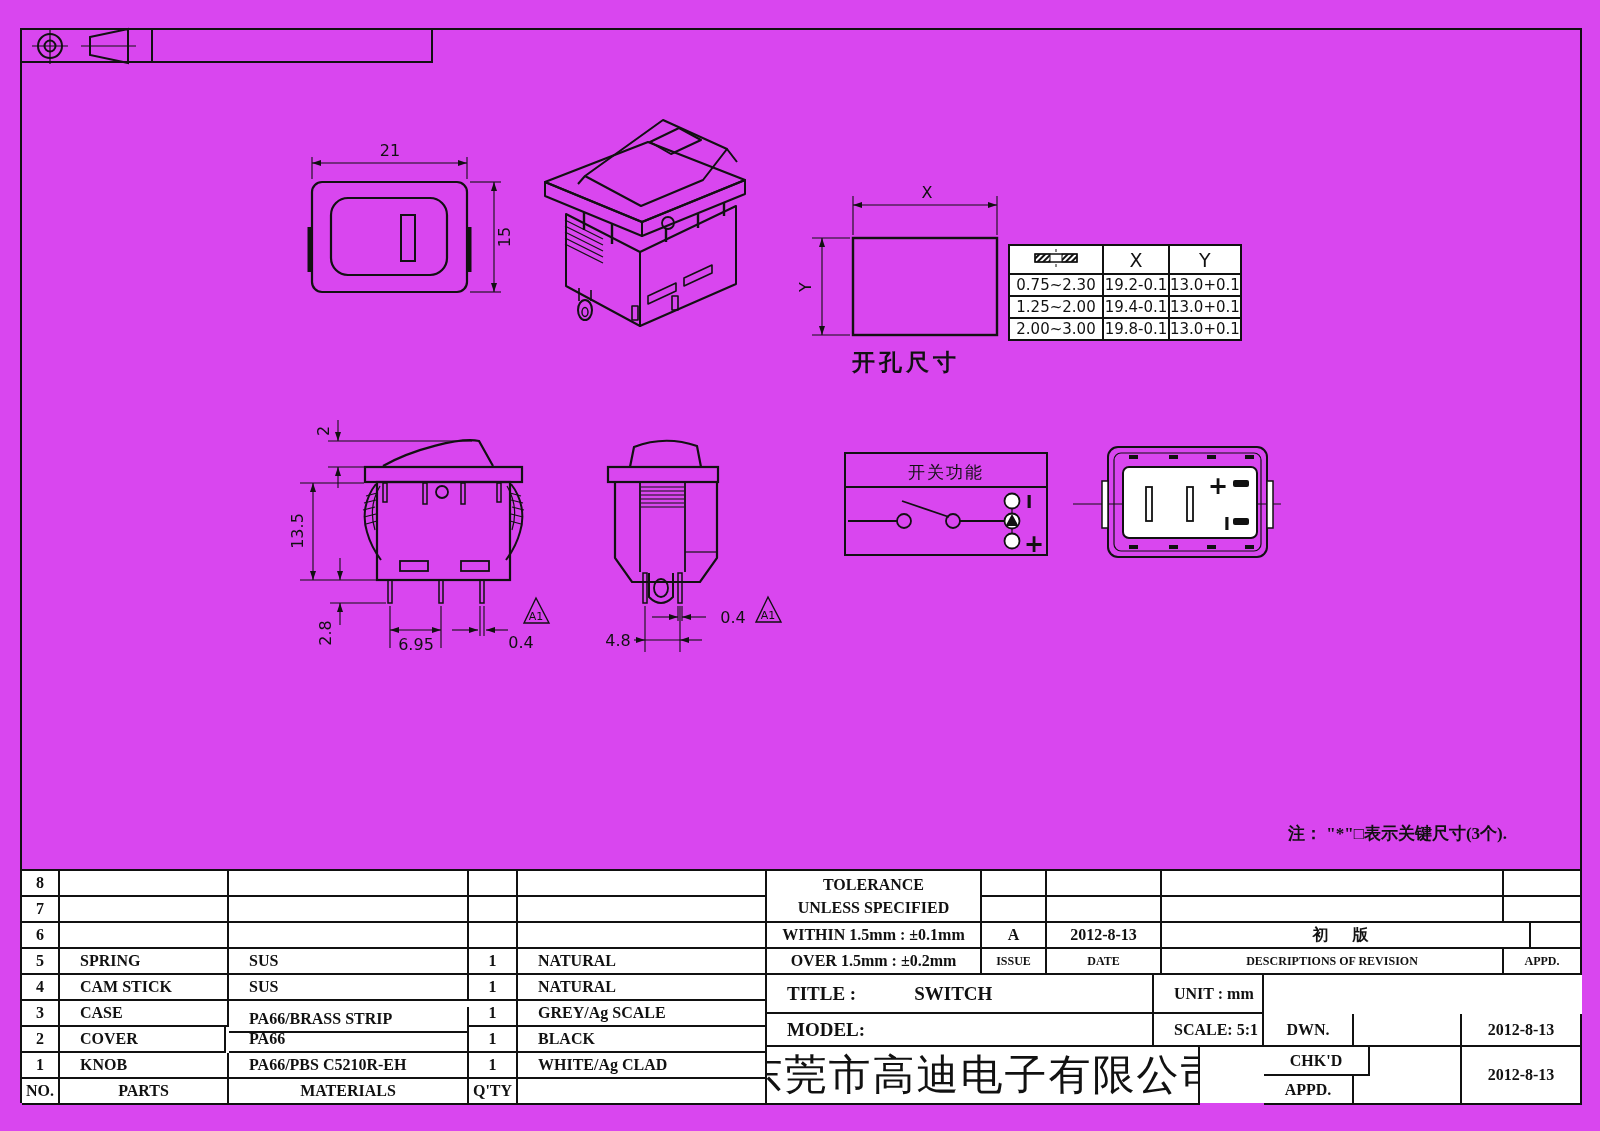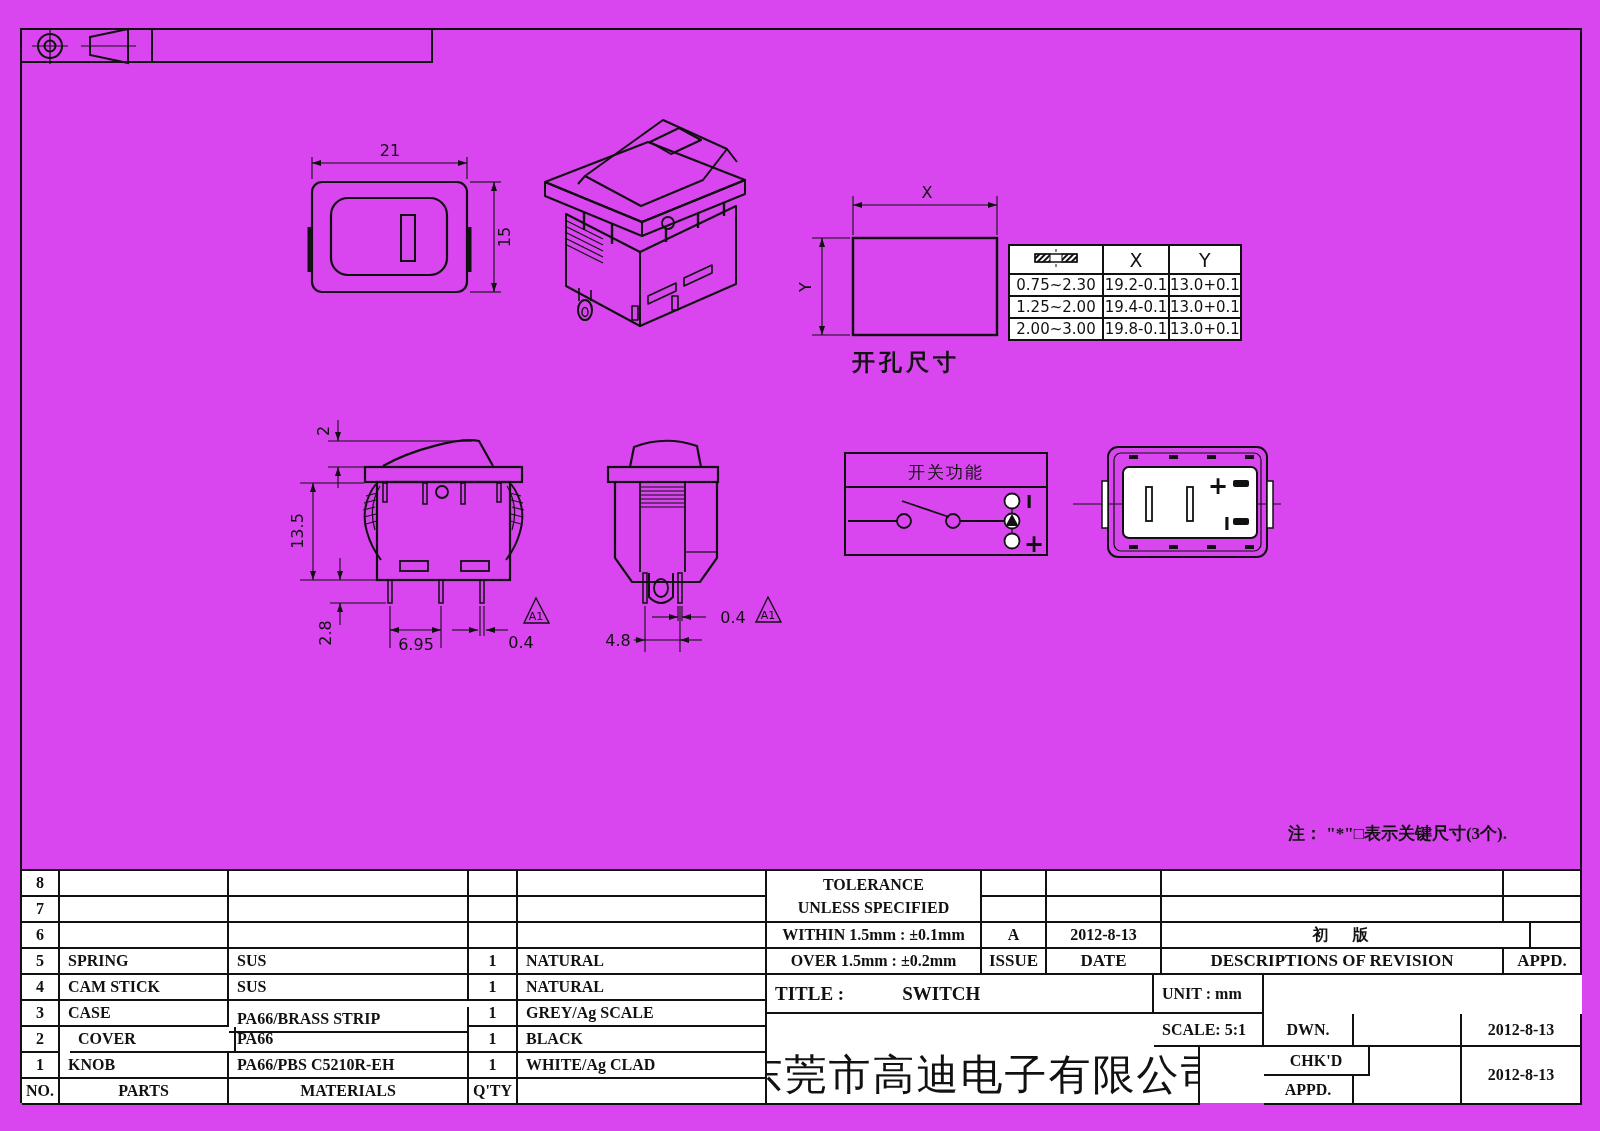--- a/index.html
+++ b/index.html
@@ -23,22 +23,22 @@
   .cut th{font:19px "DejaVu Sans",sans-serif;height:27px}
   .cut td{height:20px}
   
   .note{position:absolute;left:1288px;top:822px;font:bold 17px "Liberation Serif",serif;color:#111}
   
   .tb{position:absolute;left:20px;top:869px;width:1562px;height:234px;
       border-top:2px solid #111;border-left:2px solid #111;box-sizing:border-box;background:#fff}
   .c{position:absolute;border-right:2px solid #111;border-bottom:2px solid #111;box-sizing:border-box;
      display:flex;align-items:center;justify-content:center;
      font:bold 16px "Liberation Serif",serif;color:#111;overflow:hidden;white-space:nowrap}
-  .cl{justify-content:flex-start;padding-left:8px}
-  .f15{font-size:17px}
+  .cl{justify-content:flex-start;padding-left:20px}
+  .f15{font-size:12px}
   .f19{font-size:19px}
   .two{flex-direction:column;line-height:1.45}
   .rev{letter-spacing:10px}
   .company{font:42px "Liberation Sans",sans-serif;letter-spacing:2px}
   .tgap{margin-left:58px}
 </style>
 </head>
 <body>
 
 <div class="sheet">
@@ -315,21 +315,21 @@
     <div class="c" style="left:447px;top:104px;width:49px;height:26px">1</div>
     <div class="c cl" style="left:496px;top:104px;width:249px;height:26px">NATURAL</div>
 
     <div class="c" style="left:0;top:130px;width:38px;height:26px">3</div>
     <div class="c cl" style="left:38px;top:130px;width:169px;height:26px">CASE</div>
     <div class="c cl" style="left:207px;top:136px;width:240px;height:26px">PA66/BRASS STRIP</div>
     <div class="c" style="left:447px;top:130px;width:49px;height:26px">1</div>
     <div class="c cl" style="left:496px;top:130px;width:249px;height:26px">GREY/Ag SCALE</div>
 
     <div class="c" style="left:0;top:156px;width:38px;height:26px">2</div>
-    <div class="c cl" style="left:48px;top:156px;width:166px;height:26px">COVER</div>
+    <div class="c cl" style="left:38px;top:156px;width:166px;height:26px">COVER</div>
     <div class="c cl" style="left:207px;top:156px;width:240px;height:26px">PA66</div>
     <div class="c" style="left:447px;top:156px;width:49px;height:26px">1</div>
     <div class="c cl" style="left:496px;top:156px;width:249px;height:26px">BLACK</div>
 
     <div class="c" style="left:0;top:182px;width:38px;height:26px">1</div>
     <div class="c cl" style="left:38px;top:182px;width:169px;height:26px">KNOB</div>
     <div class="c cl" style="left:207px;top:182px;width:240px;height:26px">PA66/PBS C5210R-EH</div>
     <div class="c" style="left:447px;top:182px;width:49px;height:26px">1</div>
     <div class="c cl" style="left:496px;top:182px;width:249px;height:26px">WHITE/Ag CLAD</div>
 
@@ -363,20 +363,21 @@
     <div class="c f15" style="left:1025px;top:78px;width:115px;height:26px">DATE</div>
     <div class="c f15" style="left:1140px;top:78px;width:342px;height:26px">DESCRIPTIONS OF REVISION</div>
     <div class="c f15" style="left:1482px;top:78px;width:78px;height:26px">APPD.</div>
 
     <div class="c cl f19" style="left:745px;top:104px;width:387px;height:39px">
       <span>TITLE :</span>
       <span class="tgap">SWITCH</span>
     </div>
     <div class="c cl" style="left:1132px;top:104px;width:110px;height:39px">UNIT : mm</div>
 
+    <div class="c cl f19" style="left:745px;top:143px;width:387px;height:33px">MODEL:</div>
     <div class="c cl" style="left:1132px;top:143px;width:110px;height:33px">SCALE: 5:1</div>
     <div class="c" style="left:1242px;top:143px;width:90px;height:33px">DWN.</div>
     <div class="c" style="left:1332px;top:143px;width:108px;height:33px"></div>
     <div class="c" style="left:1440px;top:143px;width:120px;height:33px">2012-8-13</div>
 
     <div class="c company" style="left:745px;top:176px;width:433px;height:58px">东莞市高迪电子有限公司</div>
     <div class="c" style="left:1242px;top:176px;width:106px;height:29px">CHK'D</div>
     <div class="c" style="left:1242px;top:205px;width:90px;height:29px">APPD.</div>
     <div class="c" style="left:1332px;top:176px;width:108px;height:58px"></div>
     <div class="c" style="left:1440px;top:176px;width:120px;height:58px">2012-8-13</div>

